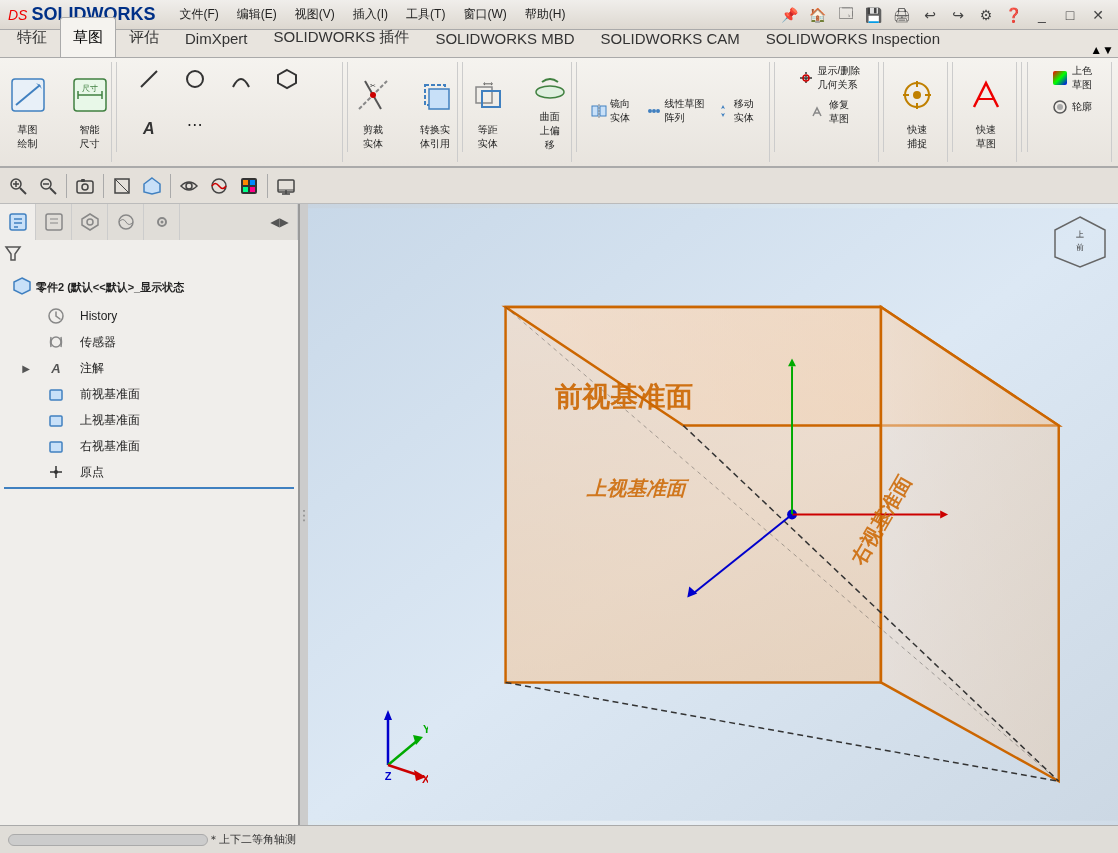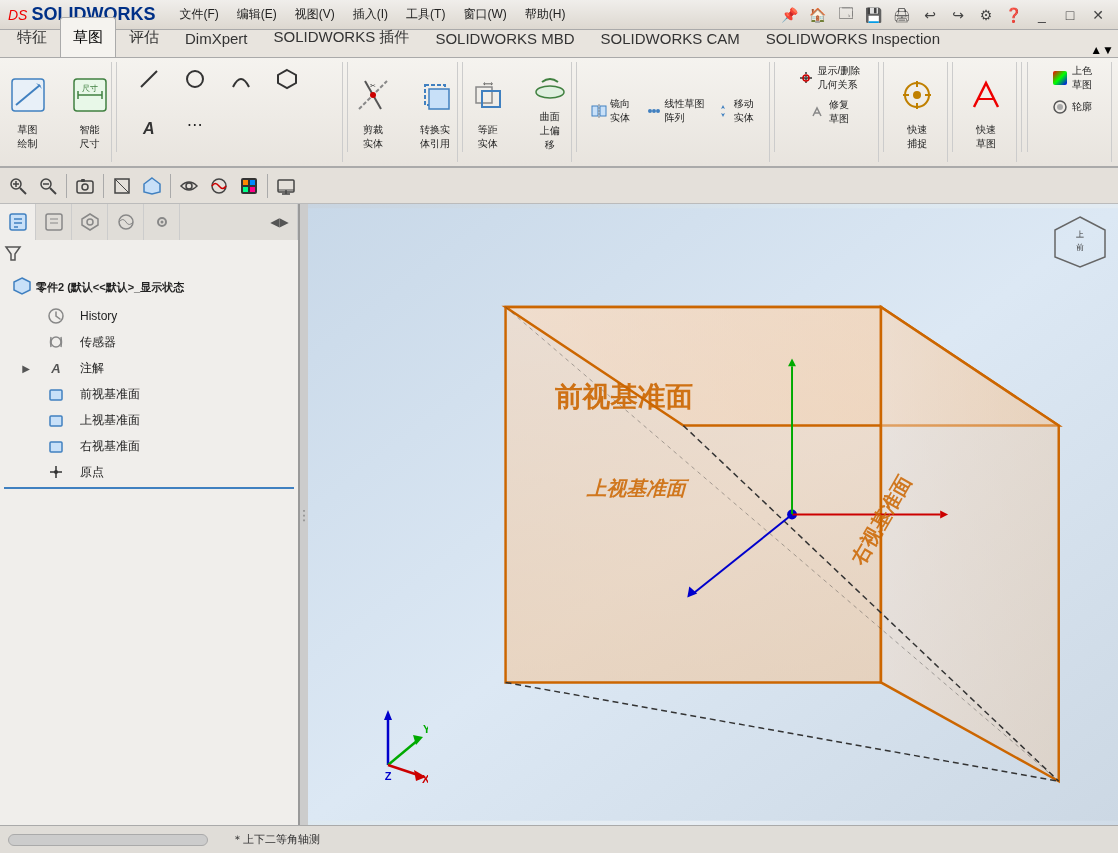--- a/index.html
+++ b/index.html
@@ -61,21 +61,21 @@
     
     #viewport { flex: 1; background: linear-gradient(135deg, #c8d4e0 0%, #dce8f0 40%, #e8eef4 70%, #d0dce8 100%); position: relative; overflow: hidden; }
 
     
     #orient-cube { position: absolute; top: 8px; right: 8px; width: 60px; height: 60px; }
 
     
     #axis-indicator { position: absolute; bottom: 40px; left: 40px; width: 80px; height: 80px; }
 
     
-    #statusbar { height: 28px; background: #e0ddd8; border-top: 1px solid #aaa; display: flex; align-items: center; padding: 0 8px; gap: 24px; font-size: 11px; color: #333; }
+    #statusbar { height: 28px; background: #e0ddd8; border-top: 1px solid #aaa; display: flex; align-items: center; padding: 0 8px; gap: 0; font-size: 11px; color: #333; }
     #statusbar .scroll-area { display: flex; align-items: center; gap: 2px; }
     #statusbar .scroll-bar { width: 200px; height: 12px; background: #ccc; border: 1px solid #aaa; border-radius: 6px; position: relative; }
 
     
     #planes-svg { position: absolute; top: 0; left: 0; width: 100%; height: 100%; }
 
     .ribbon-big-btn { display: flex; flex-direction: column; align-items: center; justify-content: center; padding: 4px 6px; cursor: pointer; border-radius: 3px; min-width: 52px; font-size: 10px; color: #222; text-align: center; gap: 4px; height: 90px; }
     .ribbon-big-btn.active { background: #c0d8f0; border: 2px solid #5a9fd4; }
     .ribbon-big-icon { width: 48px; height: 48px; display: flex; align-items: center; justify-content: center; font-size: 32px; }
 

